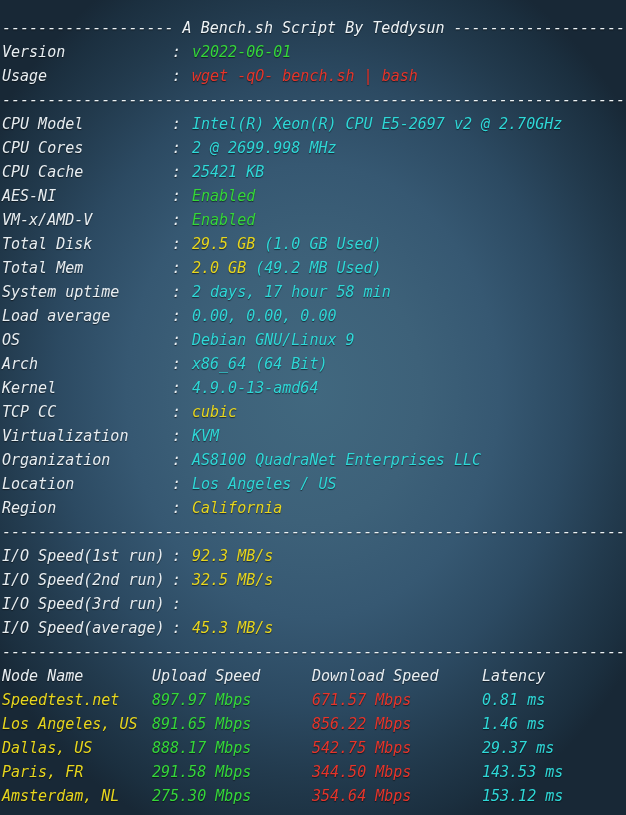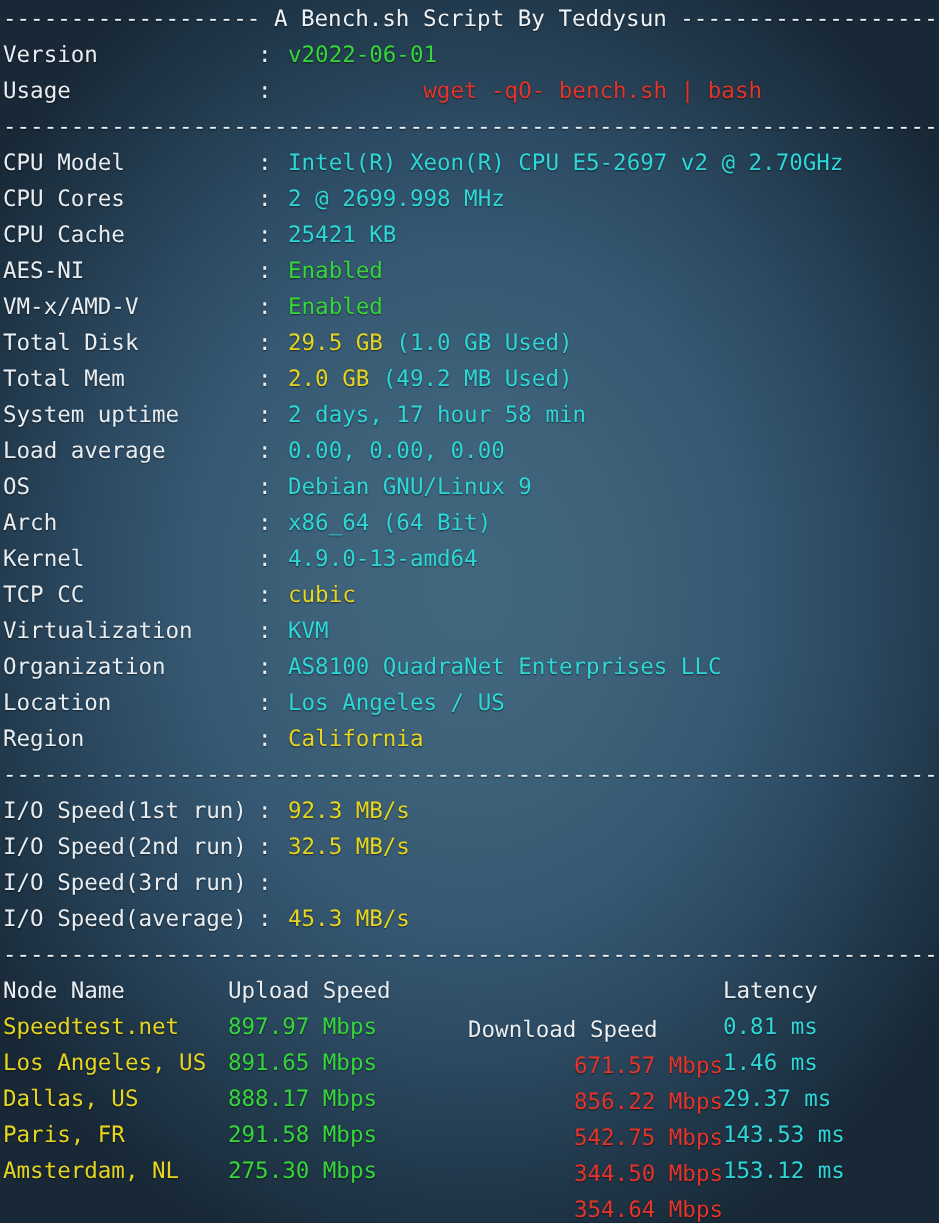--- a/index.html
+++ b/index.html
@@ -24,49 +24,50 @@
         #1b2f3f 94%,
         #182836 100%);
     font-family: "DejaVu Sans Mono", "Liberation Mono", monospace;
     font-size: 15px;
     line-height: 24px;
     -webkit-font-smoothing: none;
   }
   .screen {
     position: absolute;
     left: 0;
-    top: 0;
+    top: 16px;
     width: 508px;
     padding: 0;
+    font-style: italic;
   }
   .line {
     height: 24px;
     line-height: 24px;
     white-space: pre;
     padding-left: 2px;
     letter-spacing: 0px;
   }
 
   
   .c-white  { color: #e8eef2; text-shadow: 0 1px 1px rgba(0,0,0,0.55); }
   .c-cyan   { color: #2fd8d8; text-shadow: 0 1px 1px rgba(0,0,0,0.55); }
   .c-green  { color: #35d73a; text-shadow: 0 1px 1px rgba(0,0,0,0.55); }
-  .c-red    { color: #e5352b; text-shadow: 0 1px 1px rgba(0,0,0,0.55); text-align: right; }
+  .c-red    { color: #e5352b; text-shadow: 0 1px 1px rgba(0,0,0,0.55); }
   .c-yellow { color: #e7d61f; text-shadow: 0 1px 1px rgba(0,0,0,0.55); }
   .c-dash   { color: #edf3f6; text-shadow: 0 1px 1px rgba(0,0,0,0.55); }
 
   .row { display: flex; }
   .label   { width: 170px; flex: 0 0 170px; }
   .colon   { width: 20px; flex: 0 0 20px; }
   .value   { flex: 1 1 auto; }
 
   
   .t-node { width: 150px; flex: 0 0 150px; }
   .t-up   { width: 160px; flex: 0 0 160px; }
-  .t-down { width: 170px; flex: 0 0 170px; margin-top: 26px; }
+  .t-down { width: 170px; flex: 0 0 170px; }
   .t-lat  { flex: 1 1 auto; }
 
   .sep { letter-spacing: 0; }
 </style>
 </head>
 <body>
 
 <div id="terminal">
   <div class="screen">
 

